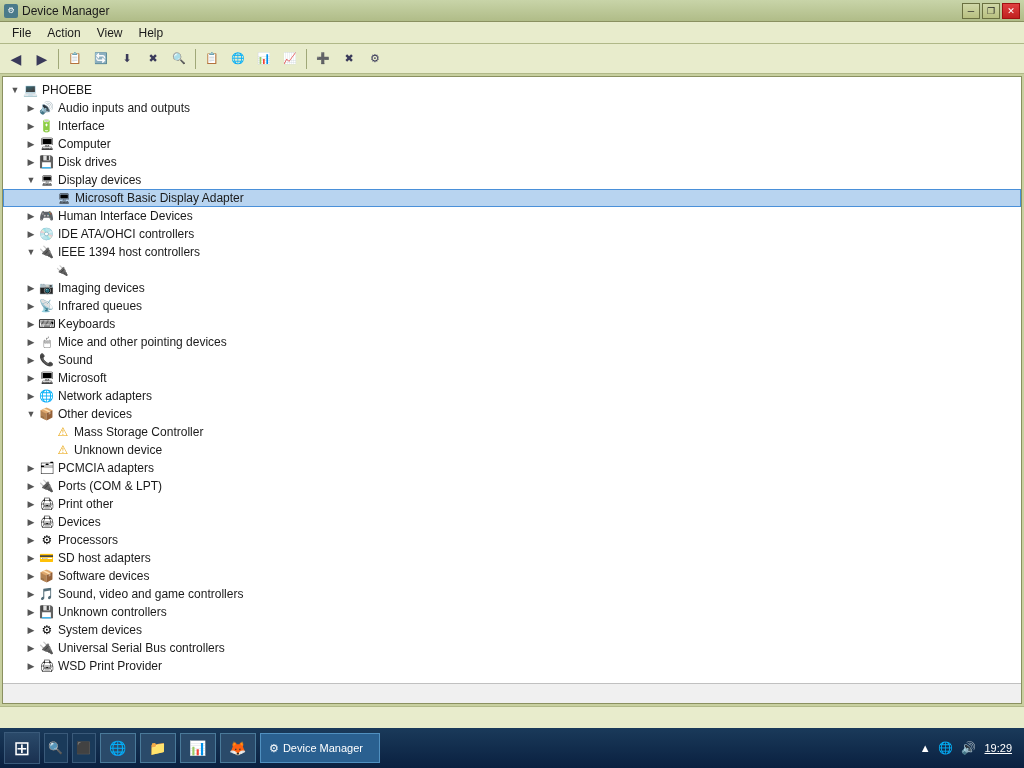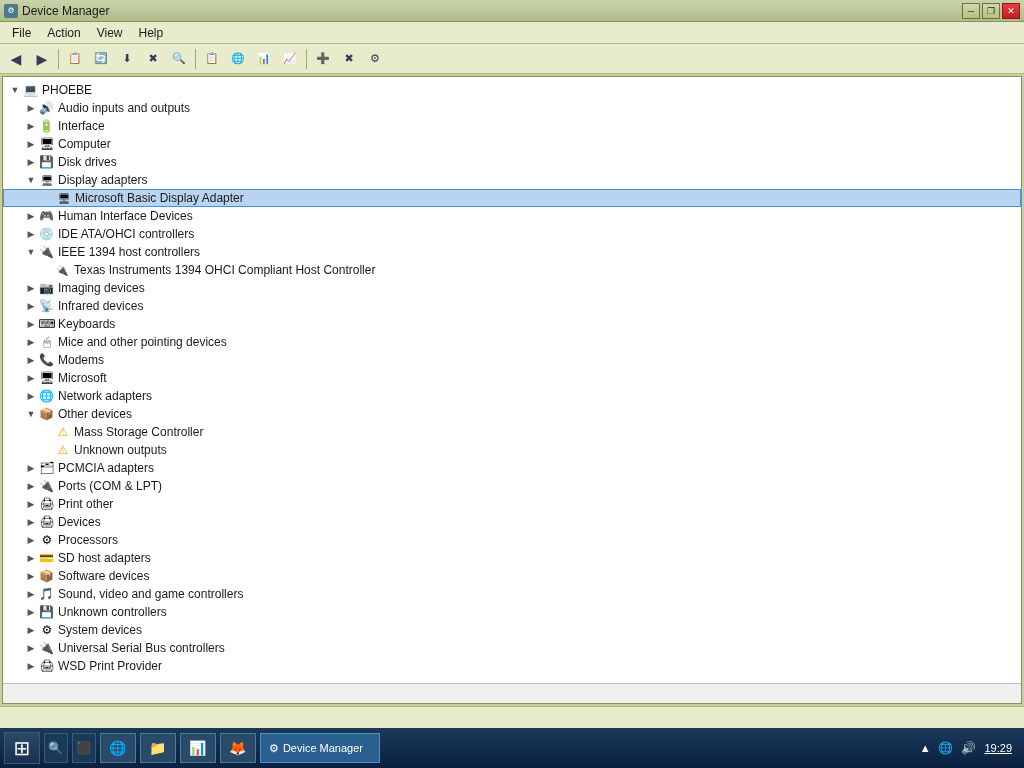--- a/index.html
+++ b/index.html
@@ -287,21 +287,21 @@
 
     <div class="tree-item indent-1">
       <span class="expand-icon collapsed"></span>
       <span class="item-icon">💾</span>
       <span class="item-label">Disk drives</span>
     </div>
 
     <div class="tree-item indent-1">
       <span class="expand-icon expanded"></span>
       <span class="item-icon" style="font-size:10px">🖥</span>
-      <span class="item-label">Display adapters</span>
+      <span class="item-label">Display devices</span>
     </div>
 
     <div class="tree-item indent-2" style="background:#b8d4f0; border:1px solid #4a90d9; height:18px;">
       <span class="expand-icon leaf"></span>
       <span class="item-icon" style="font-size:10px">🖥</span>
       <span class="item-label">Microsoft Basic Display Adapter</span>
     </div>
 
     <div class="tree-item indent-1">
       <span class="expand-icon collapsed"></span>
@@ -317,51 +317,50 @@
 
     <div class="tree-item indent-1">
       <span class="expand-icon expanded"></span>
       <span class="item-icon">🔌</span>
       <span class="item-label">IEEE 1394 host controllers</span>
     </div>
 
     <div class="tree-item indent-2">
       <span class="expand-icon leaf"></span>
       <span class="item-icon" style="font-size:10px">🔌</span>
-      <span class="item-label">Texas Instruments 1394 OHCI Compliant Host Controller</span>
     </div>
 
     <div class="tree-item indent-1">
       <span class="expand-icon collapsed"></span>
       <span class="item-icon">📷</span>
       <span class="item-label">Imaging devices</span>
     </div>
 
     <div class="tree-item indent-1">
       <span class="expand-icon collapsed"></span>
       <span class="item-icon">📡</span>
-      <span class="item-label">Infrared devices</span>
+      <span class="item-label">Infrared queues</span>
     </div>
 
     <div class="tree-item indent-1">
       <span class="expand-icon collapsed"></span>
       <span class="item-icon">⌨</span>
       <span class="item-label">Keyboards</span>
     </div>
 
     <div class="tree-item indent-1">
       <span class="expand-icon collapsed"></span>
       <span class="item-icon">🖱</span>
       <span class="item-label">Mice and other pointing devices</span>
     </div>
 
     <div class="tree-item indent-1">
       <span class="expand-icon collapsed"></span>
       <span class="item-icon">📞</span>
-      <span class="item-label">Modems</span>
+      <span class="item-label">Sound</span>
     </div>
 
     <div class="tree-item indent-1">
       <span class="expand-icon collapsed"></span>
       <span class="item-icon">🖥</span>
       <span class="item-label">Microsoft</span>
     </div>
 
     <div class="tree-item indent-1">
       <span class="expand-icon collapsed"></span>
@@ -377,21 +376,21 @@
 
     <div class="tree-item indent-2">
       <span class="expand-icon leaf"></span>
       <span class="item-icon" style="font-size:12px; color:#e8a000;">⚠</span>
       <span class="item-label">Mass Storage Controller</span>
     </div>
 
     <div class="tree-item indent-2">
       <span class="expand-icon leaf"></span>
       <span class="item-icon" style="font-size:12px; color:#e8a000;">⚠</span>
-      <span class="item-label">Unknown outputs</span>
+      <span class="item-label">Unknown device</span>
     </div>
 
     <div class="tree-item indent-1">
       <span class="expand-icon collapsed"></span>
       <span class="item-icon">🗂</span>
       <span class="item-label">PCMCIA adapters</span>
     </div>
 
     <div class="tree-item indent-1">
       <span class="expand-icon collapsed"></span>

